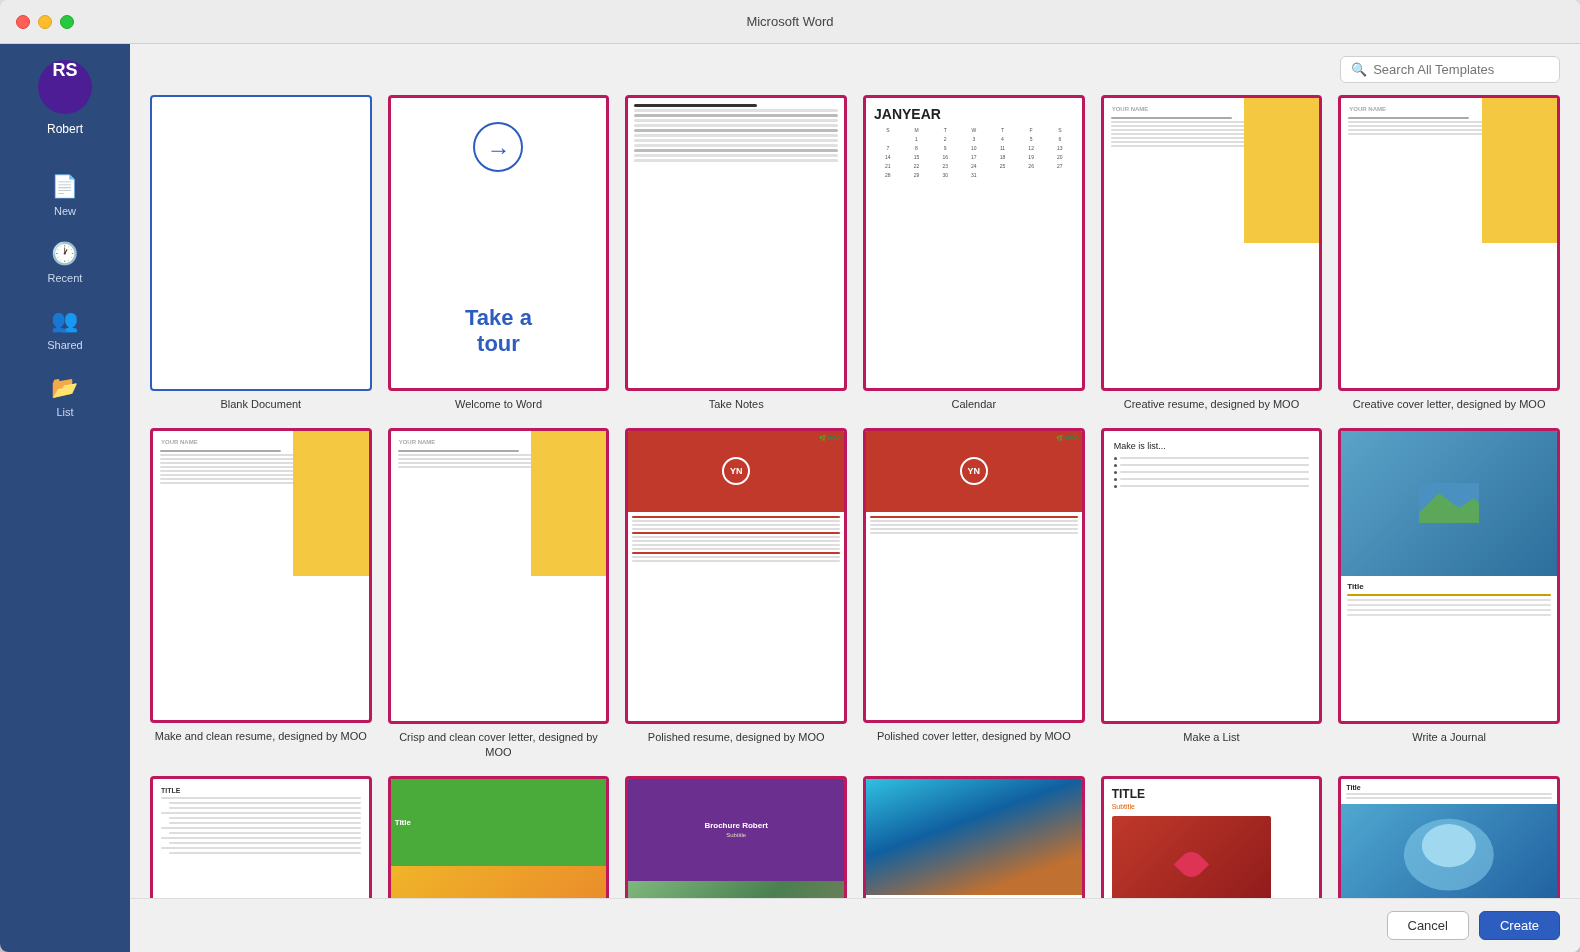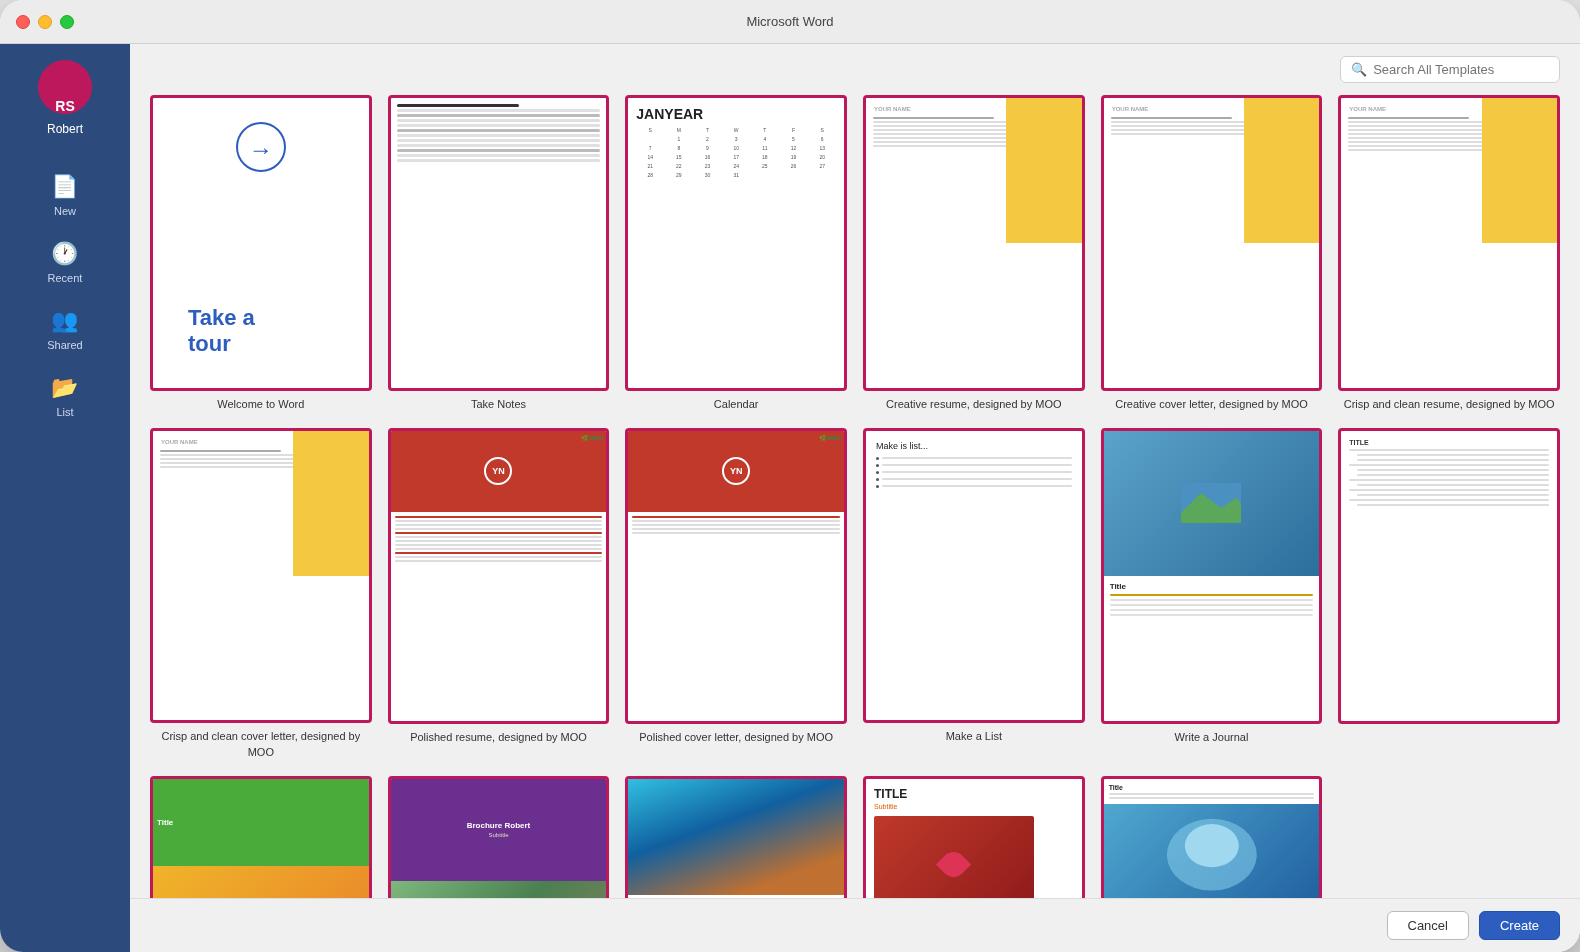--- a/index.html
+++ b/index.html
@@ -2,21 +2,21 @@
 <html><head>
   <meta charset="utf-8">
   <style>
     * { box-sizing: border-box; margin: 0; padding: 0; }
     body { font-family: -apple-system, BlinkMacSystemFont, 'Helvetica Neue', sans-serif; background: #e8e8e8; }
 
     .window {
       width: 1580px;
       height: 952px;
       background: #f0f0f0;
-      border-radius: 23px;
+      border-radius: 8px;
       box-shadow: 0 20px 60px rgba(0,0,0,0.4);
       overflow: hidden;
       display: flex;
       flex-direction: column;
     }
 
     .titlebar {
       height: 44px;
       background: #ececec;
       display: flex;
@@ -64,26 +64,26 @@
       align-items: center;
       padding-top: 16px;
       gap: 4px;
       flex-shrink: 0;
     }
 
     .sidebar-avatar {
       width: 54px;
       height: 54px;
       border-radius: 50%;
-      background: #be185d;
-      display: flex;
-      align-items: flex-end;
+      background: #4c1d95;
+      display: flex;
+      align-items: flex-start;
       justify-content: center;
       color: white;
-      font-size: 14px;
+      font-size: 18px;
       font-weight: 600;
       margin-bottom: 4px;
     }
 
     .sidebar-name {
       color: white;
       font-size: 12px;
       margin-bottom: 24px;
     }
 
@@ -210,25 +210,25 @@
       font-size: 24px;
       position: absolute;
       top: 24px;
       left: 50%;
       transform: translateX(-50%);
     }
     .tour-text {
       position: absolute;
       bottom: 30px;
       left: 0; right: 0;
+      text-align: center;
       font-size: 22px;
       font-weight: 700;
       color: #2c5dbf;
       line-height: 1.2;
-      margin-left: 35px;
     }
 
     
     .notes-thumb-content {
       width: 100%;
       height: 100%;
       padding: 6px;
       display: flex;
       flex-direction: column;
       gap: 2px;
@@ -490,20 +490,24 @@
 
       <div class="main-header">
         <div class="search-box">
           <span class="search-icon">🔍</span>
           <input class="search-input" type="text" placeholder="Search All Templates" style="">
         </div>
       </div>
 
       <div class="templates-grid">
 
+        <div class="template-item">
+          <div class="template-thumb blank-thumb"></div>
+          <span class="template-label">Blank Document</span>
+        </div>
 
         <div class="template-item">
           <div class="template-thumb tour-thumb">
             <div class="tour-icon">→</div>
             <div class="tour-text">
               <span>Take a</span><br>
               <span>tour</span>
             </div>
           </div>
           <span class="template-label">Welcome to Word</span>
@@ -630,21 +634,21 @@
                 <div class="cm-line"></div>
                 <div class="cm-line"></div>
                 <div class="cm-line"></div>
                 <div class="cm-line"></div>
                 <div class="cm-line"></div>
                 <div class="cm-line"></div>
                 <div class="cm-line"></div>
               </div>
             </div>
           </div>
-          <span class="template-label">Crisp and clean resume, designed by MOO</span>
+          <span class="template-label">Make and clean resume, designed by MOO</span>
         </div>
 
         <div class="template-item">
           <div class="template-thumb">
             <div class="creative-moo-thumb">
               <div style="font-size:6px;color:#aaa;padding:4px 4px 2px;font-weight:600;">YOUR NAME</div>
               <div class="moo-logo">🌿MOO</div>
               <div style="width:35%;height:50%;background:#f5c842;position:absolute;top:0;right:0;"></div>
               <div class="cm-lines">
                 <div class="cm-line name"></div>

